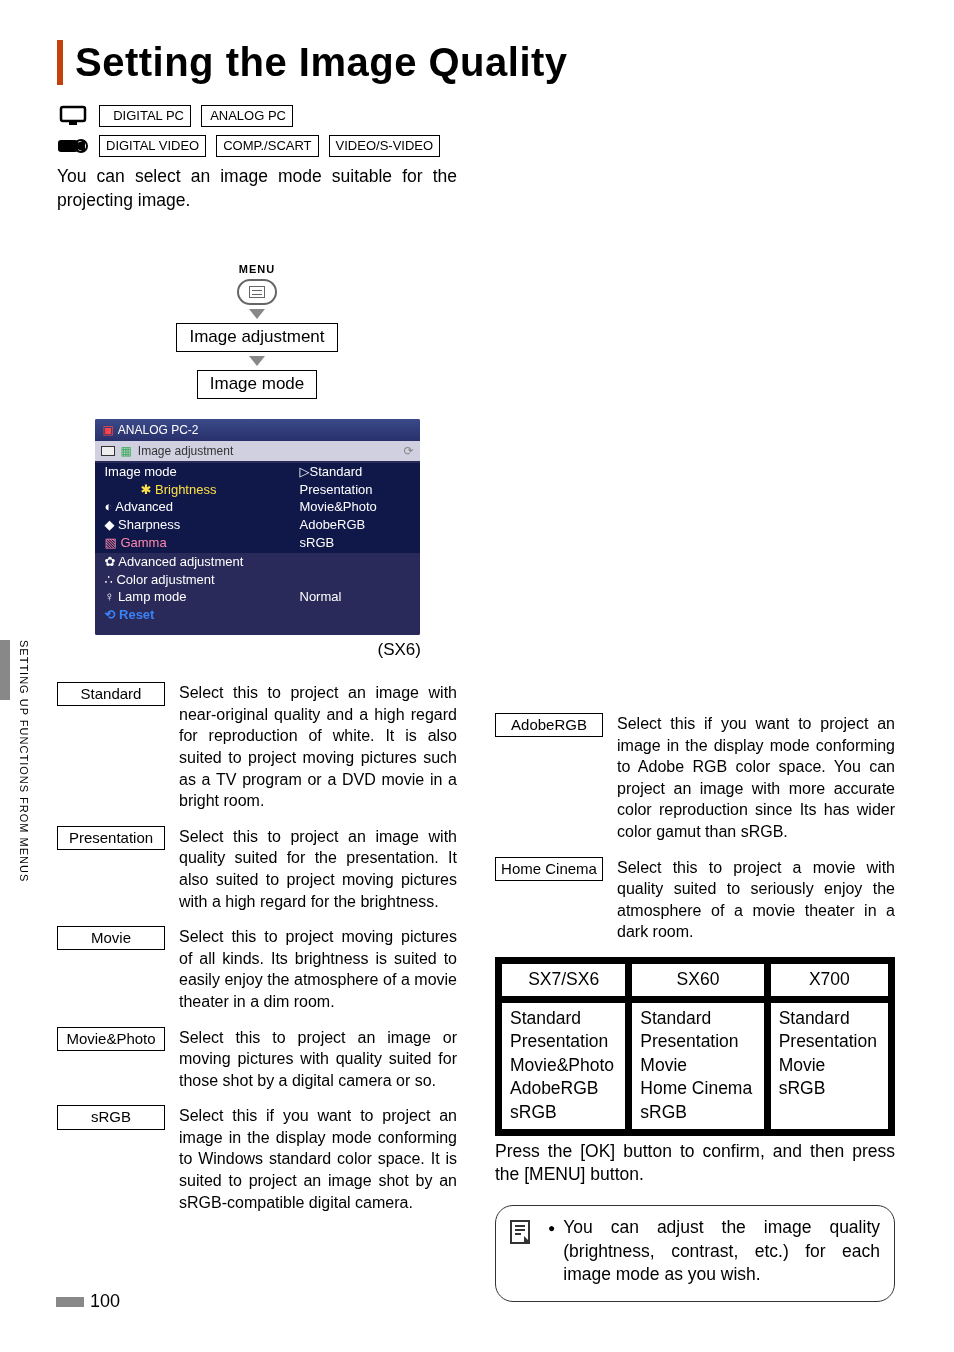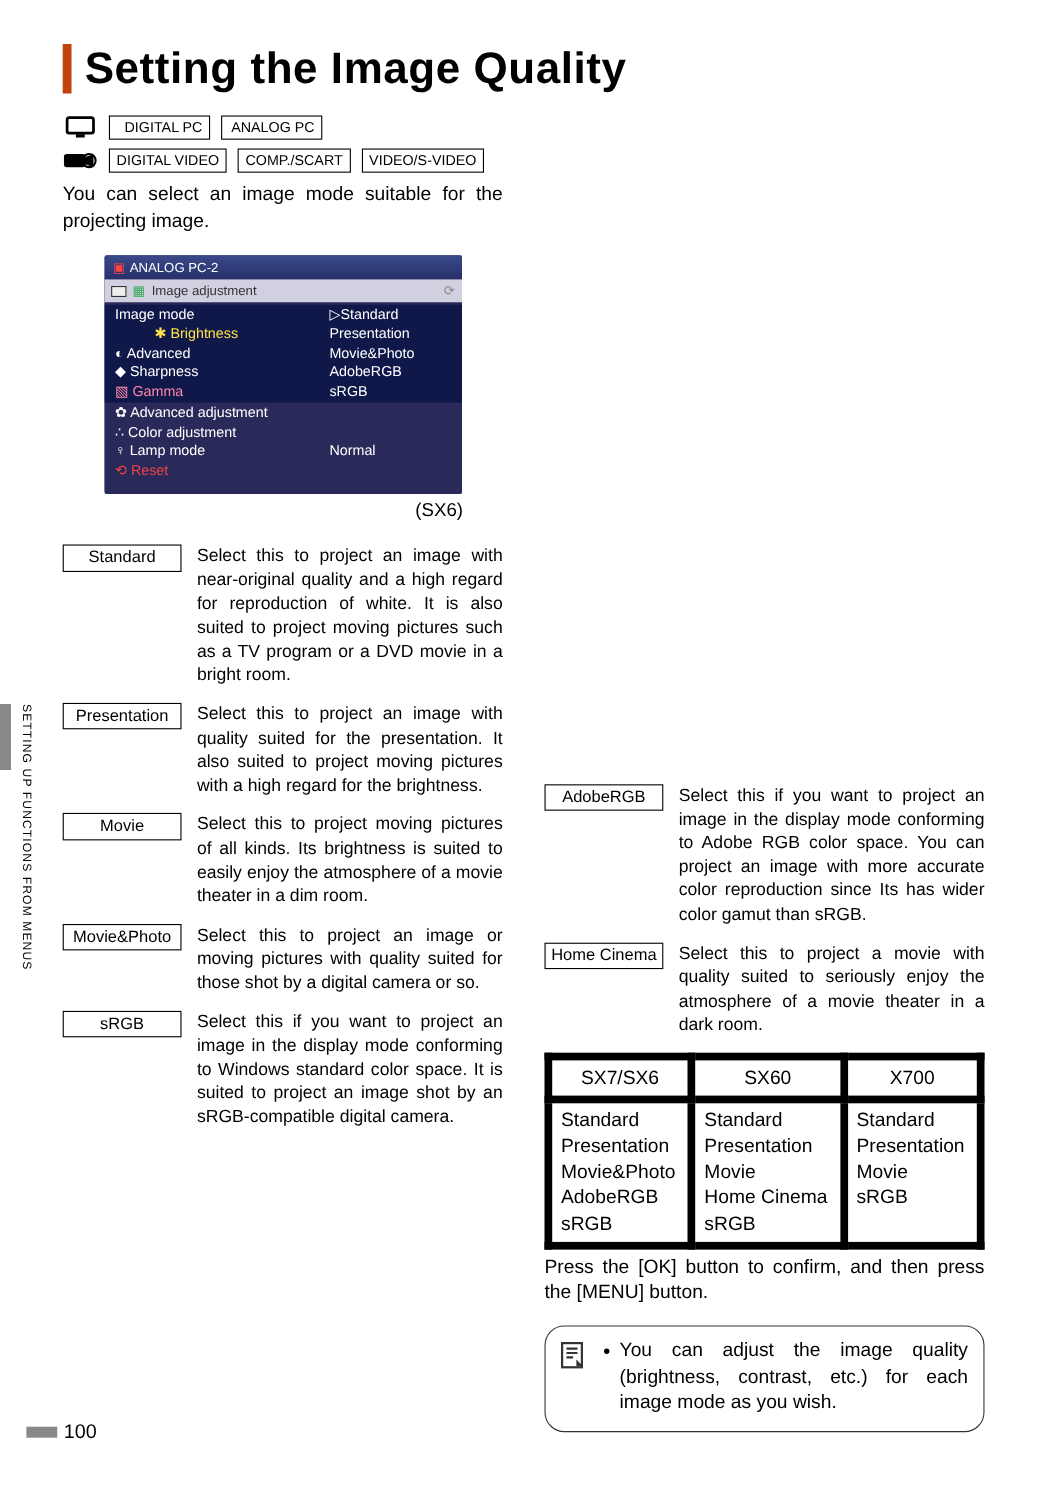--- a/index.html
+++ b/index.html
@@ -1,18 +1,18 @@
 <!DOCTYPE html>
 <html><head>
 <meta charset="utf-8">
 <style>
   * { box-sizing: border-box; margin: 0; padding: 0; }
   body { font-family: Arial, Helvetica, sans-serif; background: #fff; width: 954px; height: 1352px; position: relative; color: #000; }
   .page { position: relative; padding: 40px 50px 40px 45px; height: 100%; }
-  .title-bar { border-left: 8px solid #c2410c; padding-left: 12px; margin-left: 12px; margin-bottom: 18px; }
+  .title-bar { border-left: 6px solid #c2410c; padding-left: 12px; margin-left: 12px; margin-bottom: 18px; }
   .title-bar h1 { font-size: 40px; font-weight: bold; letter-spacing: 0.5px; }
   .sub-heading-wrap { margin-left: 12px; }
   .sub-heading-wrap .sub-title { font-size: 26px; font-weight: normal; padding: 2px 10px 2px 0; }
   .sub-heading-wrap .sub-label { font-size: 22px; font-weight: normal; margin-top: 4px; margin-bottom: 8px; }
   .diag-line { position: absolute; width: 80px; height: 1px; background: #555; transform-origin: left; transform: rotate(-25deg); left: 355px; top: 168px; }
   .columns { display: flex; gap: 38px; margin-left: 12px; margin-top: 6px; }
   .col-left, .col-right { width: 400px; font-size: 17.5px; line-height: 1.35; }
   .tag-row { display: flex; align-items: center; gap: 10px; margin-bottom: 4px; }
   .tag-icon-monitor, .tag-icon-video { width: 32px; height: 26px; display: flex; align-items: center; justify-content: center; }
   .tag { border: 1px solid #000; font-size: 13px; padding: 1px 6px; text-align: right; min-width: 92px; }
@@ -45,21 +45,21 @@
   .model-table td div { line-height: 1.35; }
   .press-text { margin-top: 4px; text-align: justify; font-size: 17.5px; }
   .note-box { border: 1px solid #333; border-radius: 18px; margin-top: 18px; padding: 10px 14px 10px 10px; display: flex; gap: 12px; align-items: flex-start; }
   .note-icon { width: 30px; height: 30px; flex-shrink: 0; margin-top: 2px; }
   .note-list { list-style: none; font-size: 17.5px; }
   .note-list li { display: flex; gap: 8px; text-align: justify; margin-bottom: 4px; }
   .note-list li::before { content: "●"; font-size: 12px; line-height: 24px; }
   .side-tab { position: absolute; left: 0; top: 640px; width: 22px; height: 260px; }
   .side-tab-bar { position: absolute; left: 0; top: 0; width: 10px; height: 60px; background: #888; }
   .side-tab-text { font-size: 11px; writing-mode: vertical-rl; letter-spacing: 1px; margin-left: 18px; line-height: 11px; }
-  .page-num { position: absolute; left: 24px; bottom: 40px; font-size: 18px; }
+  .page-num { position: absolute; left: 56px; bottom: 40px; font-size: 18px; }
   .page-num-bar { display: inline-block; width: 28px; height: 10px; background: #888; vertical-align: middle; margin-right: 6px; }
 </style>
 </head>
 <body>
 
 <div class="page">
 
   <div class="title-bar">
     <h1>Setting the Image Quality</h1>
   </div>
@@ -87,20 +87,30 @@
               <path d="M19 6 L27 3 L27 15 L19 12 Z" fill="#000"></path>
             </svg>
         </span>
         <span class="tag">DIGITAL VIDEO</span>
         <span class="tag">COMP./SCART</span>
         <span class="tag">VIDEO/S-VIDEO</span>
       </div>
 
       <p class="intro-text">You can select an image mode suitable for the projecting image.</p>
 
+      <div class="flow">
+        <div class="menu-lbl">MENU</div>
+        <div class="menu-btn">
+            <div class="menu-btn-inner"></div>
+          </div>
+        <div class="arrow-down"></div>
+        <div class="flow-box">Image adjustment</div>
+        <div class="arrow-down"></div>
+        <div class="flow-box">Image mode</div>
+      </div>
 
       <div class="menu-screenshot">
         <div class="ms-header"><span style="color:#f44;margin-right:4px;">▣</span><span>ANALOG PC-2</span></div>
         <div class="ms-tabs">
           <span class="tab-icon"></span>
           <span style="color:#3a5;">▦</span>
           <span>Image adjustment</span>
           <span style="margin-left:auto; color:#888;">⟳</span>
         </div>
         <div class="ms-body">
@@ -130,21 +140,21 @@
               <span class="ms-key">✿ <span>Advanced adjustment</span></span>
             </div>
           <div class="ms-row">
               <span class="ms-key">∴ <span>Color adjustment</span></span>
             </div>
           <div class="ms-row">
               <span class="ms-key">♀ <span>Lamp mode</span></span>
               <span class="ms-val">Normal</span>
             </div>
           <div class="ms-row">
-              <span class="ms-key" style="color:#ef4444;">⟲ <span>Reset</span></span>
+              <span class="ms-key" style="color:#3b82f6;font-weight:bold;">⟲ <span>Reset</span></span>
             </div>
           <div style="height:10px;"></div>
         </div>
       </div>
       <div class="ms-caption">(SX6)</div>
 
       <div id="modes-left">
           <div class="mode-entry">
             <div class="mode-label">Standard</div>
             <div class="mode-desc">Select this to project an image with near-original quality and a high regard for reproduction of white. It is also suited to project moving pictures such as a TV program or a DVD movie in a bright room.</div>

